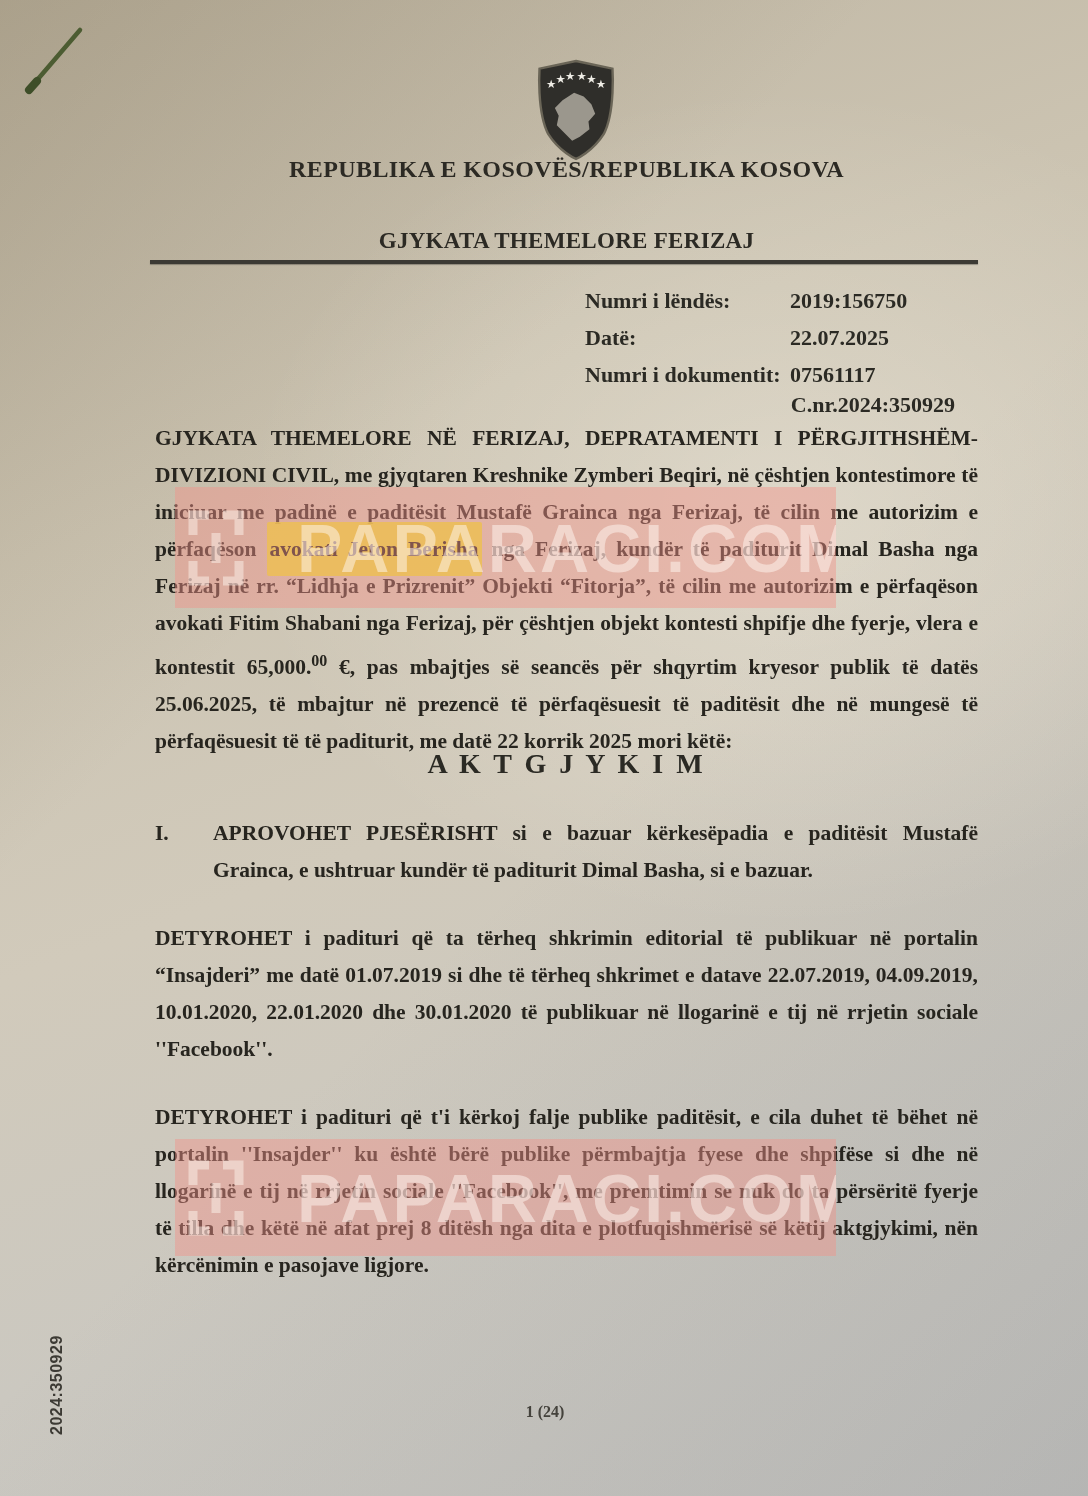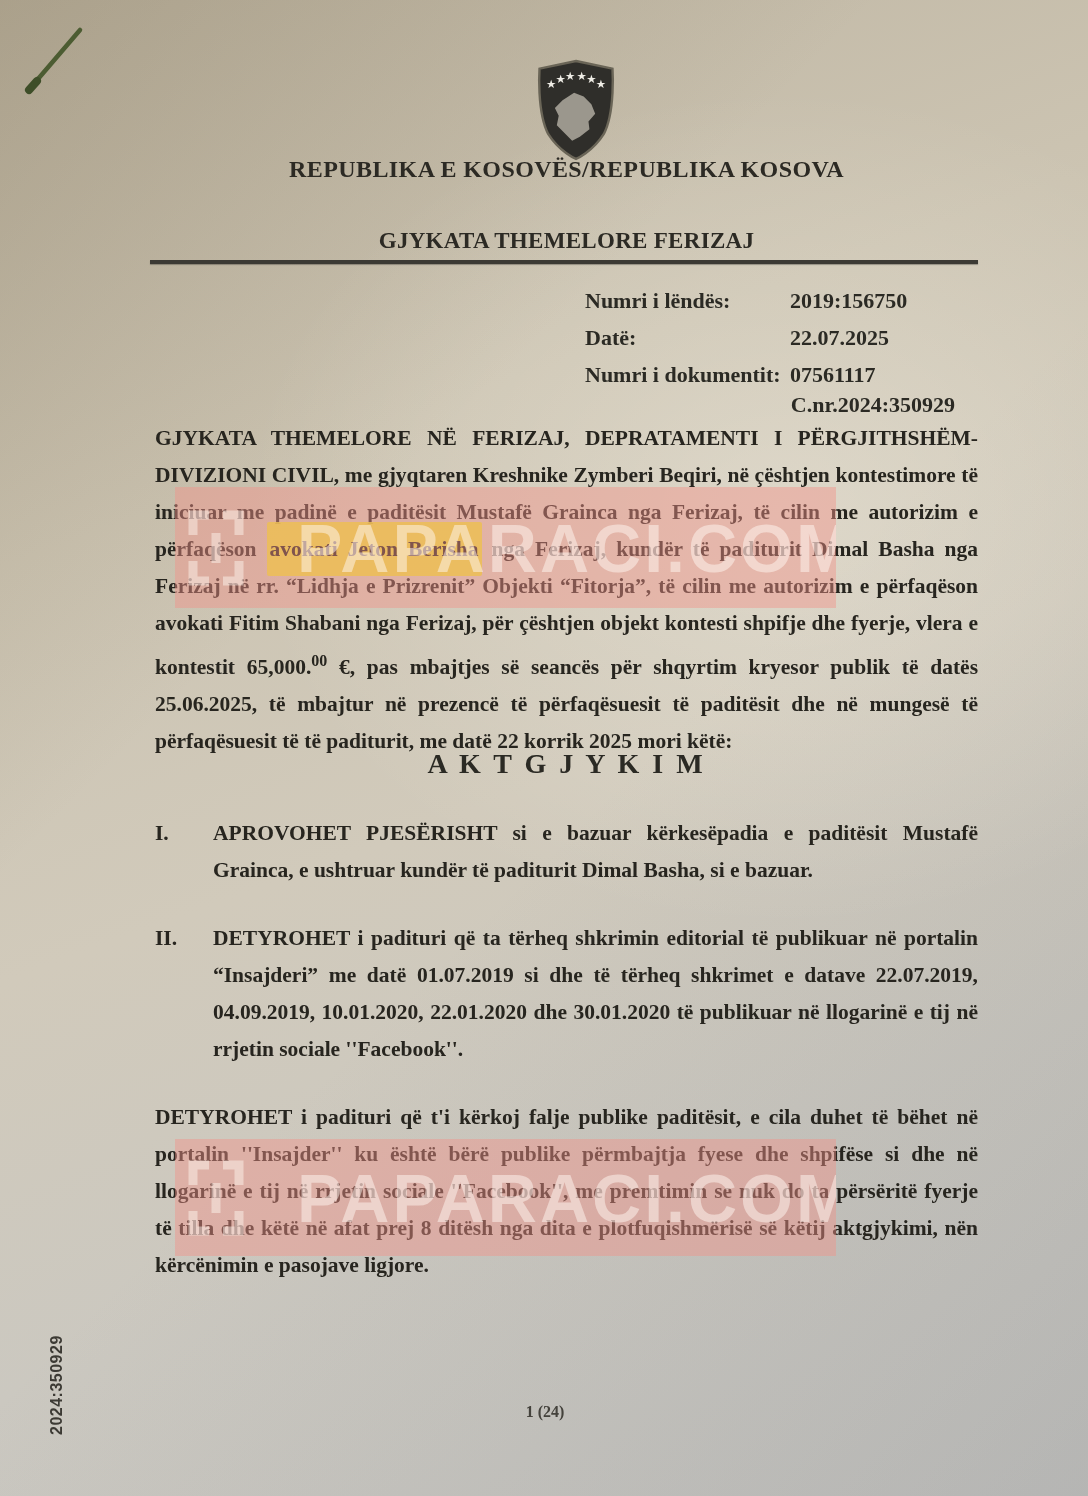--- a/index.html
+++ b/index.html
@@ -105,21 +105,20 @@
   <p class="intro"><span>GJYKATA THEMELORE NË FERIZAJ, DEPRATAMENTI I PËRGJITHSHËM- DIVIZIONI CIVIL, me gjyqtaren Kreshnike Zymberi Beqiri, në çështjen kontestimore të iniciuar me padinë e paditësit Mustafë Grainca nga Ferizaj, të cilin me autorizim e përfaqëson </span><mark class="hl">avokati Jeton Berisha</mark><span> nga Ferizaj, kundër të paditurit Dimal Basha nga Ferizaj në rr. “Lidhja e Prizrenit” Objekti “Fitorja”, të cilin me autorizim e përfaqëson avokati Fitim Shabani nga Ferizaj, për çështjen objekt kontesti shpifje dhe fyerje, vlera e kontestit 65,000.</span><sup>00</sup><span> €, pas mbajtjes së seancës për shqyrtim kryesor publik të datës 25.06.2025, të mbajtur në prezencë të përfaqësuesit të paditësit dhe në mungesë të përfaqësuesit të të paditurit, me datë 22 korrik 2025 mori këtë:</span></p>
 
   <div class="heading">A K T G J Y K I M</div>
 
   <ol class="items">
     <li class="item">
       <span class="num">I.</span>
       <span class="itext">APROVOHET PJESËRISHT si e bazuar kërkesëpadia e paditësit Mustafë Grainca, e ushtruar kundër të paditurit Dimal Basha, si e bazuar.</span>
     </li>
     <li class="item">
-      <span class="num">II.</span>
       <span class="itext">DETYROHET i padituri që ta tërheq shkrimin editorial të publikuar në portalin “Insajderi” me datë 01.07.2019 si dhe të tërheq shkrimet e datave 22.07.2019, 04.09.2019, 10.01.2020, 22.01.2020 dhe 30.01.2020 të publikuar në llogarinë e tij në rrjetin sociale ''Facebook''.</span>
     </li>
     <li class="item">
       <span class="itext">DETYROHET i padituri që t'i kërkoj falje publike paditësit, e cila duhet të bëhet në portalin ''Insajder'' ku është bërë publike përmbajtja fyese dhe shpifëse si dhe në llogarinë e tij në rrjetin sociale ''Facebook'', me premtimin se nuk do ta përsëritë fyerje të tilla dhe këtë në afat prej 8 ditësh nga dita e plotfuqishmërisë së këtij aktgjykimi, nën kërcënimin e pasojave ligjore.</span>
     </li>
   </ol>
 
   <div class="stamp stamp1">
     <svg class="sicon" width="58" height="78" viewBox="0 0 58 78">
       <g stroke="rgba(255,247,241,.55)" stroke-width="9" fill="none">

